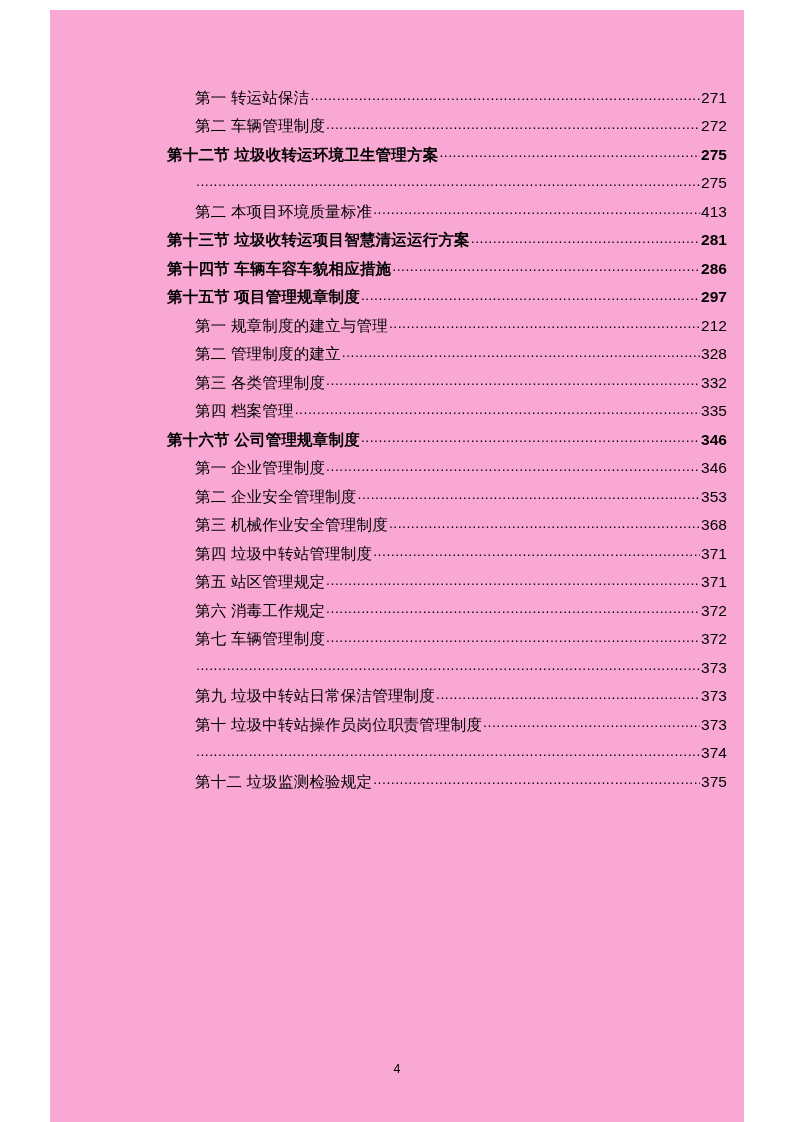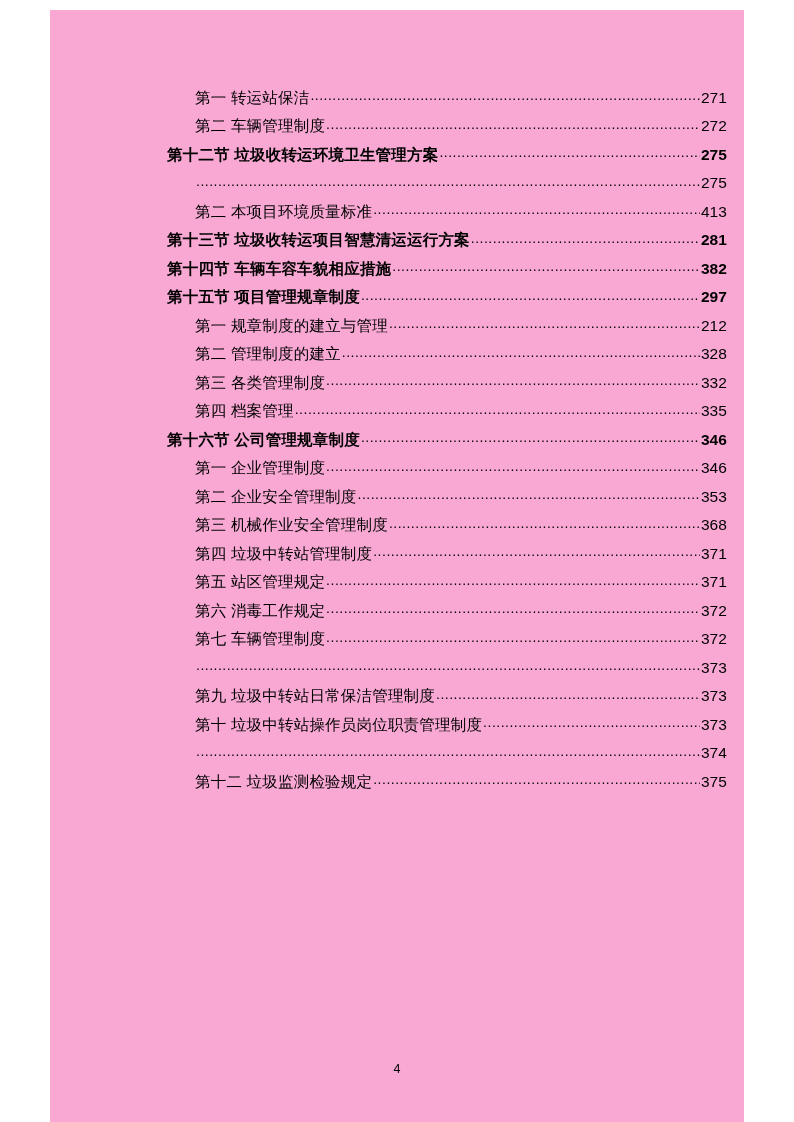--- a/index.html
+++ b/index.html
@@ -50,21 +50,21 @@
     overflow: hidden;
     white-space: nowrap;
     margin: 0 1px 3px 1px;
     font-size: 14px;
     letter-spacing: 0.5px;
     color: #000;
   }
   .toc-entry .page-num {
     white-space: nowrap;
     font-size: 15.5px;
-    text-align: left;
+    text-align: center;
     min-width: 26px;
   }
   .toc-entry.level-1 .page-num {
     font-weight: bold;
   }
   .footer {
     position: absolute;
     left: 0;
     right: 0;
     bottom: 56px;
@@ -103,21 +103,21 @@
         <span class="page-num">413</span>
       </div>
       <div class="toc-entry level-1">
         <span class="title">第十三节  垃圾收转运项目智慧清运运行方案</span>
         <span class="leader">....................................................................................................................</span>
         <span class="page-num">281</span>
       </div>
       <div class="toc-entry level-1">
         <span class="title">第十四节  车辆车容车貌相应措施</span>
         <span class="leader">....................................................................................................................</span>
-        <span class="page-num">382</span>
+        <span class="page-num">286</span>
       </div>
       <div class="toc-entry level-1">
         <span class="title">第十五节  项目管理规章制度</span>
         <span class="leader">....................................................................................................................</span>
         <span class="page-num">297</span>
       </div>
       <div class="toc-entry level-2">
         <span class="title">第一  规章制度的建立与管理</span>
         <span class="leader">....................................................................................................................</span>
         <span class="page-num">212</span>

